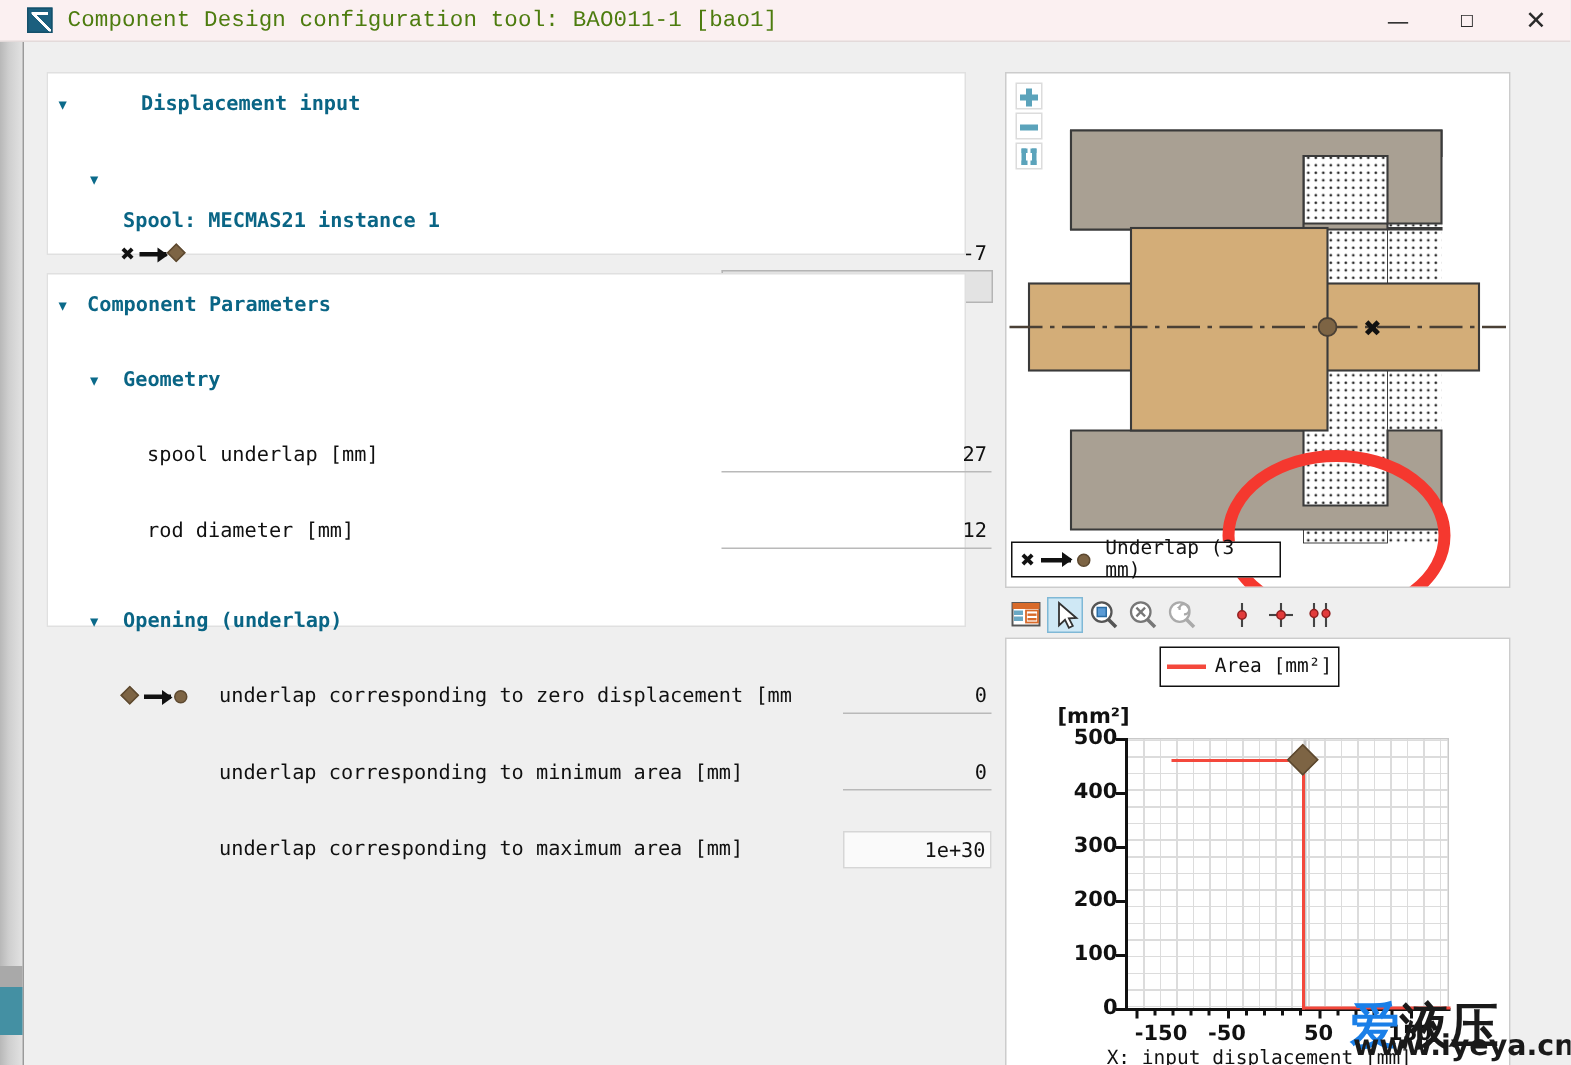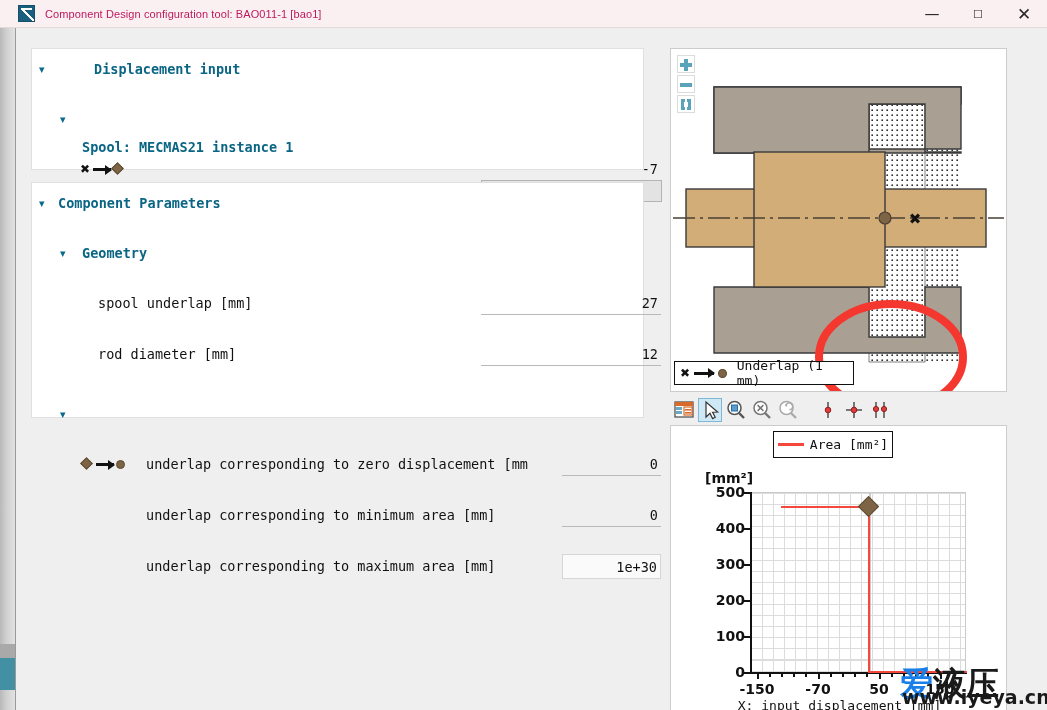--- a/index.html
+++ b/index.html
@@ -26,22 +26,22 @@
   }
   #app-icon:before {
     content:""; position:absolute; left:2px; top:2px; width:13px; height:13px;
     background:
       linear-gradient(45deg, transparent 44%, #ffffff 44%, #ffffff 56%, transparent 56%);
   }
   #app-icon:after {
     content:""; position:absolute; left:3px; top:2px; width:10px; height:2px; background:#fff;
   }
   #title-text {
-    font-family:Liberation Sans, sans-serif;
-    font-size:11px; color:#be185d; letter-spacing:0.1px;
+    font-family:Liberation Mono, monospace;
+    font-size:15px; color:#4d7c0f; letter-spacing:0.1px;
     white-space:nowrap;
   }
   .wbtn {
     width:46px; height:28px; display:flex; align-items:center; justify-content:center;
     font-family:"DejaVu Sans", sans-serif; color:#2a2a2a;
   }
   #wbtns { position:absolute; right:0; top:0; display:flex; }
   .wb-min { font-size:15px; }
   .wb-max { font-size:11px; }
   .wb-close { font-size:17px; }
@@ -312,20 +312,21 @@
     <span class="vfield" style="left:449px; top:1px;">27</span>
   </div>
 
   <div class="tree-row" style="top:84px;">
     <span class="leaf-label" style="left:66px;">rod diameter [mm]</span>
     <span class="vfield" style="left:449px; top:1px;">12</span>
   </div>
 
   <div class="tree-row" style="top:119px;">
     <span class="caret" style="left:28px;">▾</span>
+    <span class="node-label" style="left:50px;">Opening (underlap)</span>
   </div>
 
   <div class="tree-row" style="top:144px;">
     <span class="rowicon" style="left:50px;">
       <span class="ic-diamond-lead"></span>
       <span class="ic-arrow" style="left:14px;"></span>
       <span class="ic-circle"></span>
     </span>
     <span class="leaf-label" style="left:114px;">underlap corresponding to zero displacement [mm</span>
     <span class="vfield" style="left:530px; top:1px; width:99px;">0</span>
@@ -382,21 +383,21 @@
 
     <text x="244" y="175" font-family="DejaVu Sans, sans-serif" font-size="15" font-weight="bold" fill="#111" text-anchor="middle">✖</text>
 
     <ellipse cx="220" cy="308" rx="72" ry="53" fill="none" stroke="#f5382f" stroke-width="8"></ellipse>
   </svg>
 
   <div id="underlap-legend">
     <span class="ul-x">✖</span>
     <span class="ul-arrow"></span>
     <span class="ul-dot"></span>
-    <span class="ul-text">Underlap (1 mm)</span>
+    <span class="ul-text">Underlap (3 mm)</span>
   </div>
 </div>
 
 <div id="toolbar">
 
   <div class="tb">
     <svg width="24" height="24" viewBox="0 0 24 24">
       <rect x="3" y="4" width="18" height="15" fill="#fff" stroke="#555" stroke-width="1.3"></rect>
       <rect x="3" y="4" width="18" height="4" fill="#d86a2a"></rect>
       <rect x="4" y="9" width="6" height="3" fill="#6aa8c4"></rect>
@@ -488,23 +489,23 @@
   <div class="ytick-mark" style="top:174px;"></div>
   <div class="ytick-label" style="top:166px; width:74px; left:0;">200</div>
   <div class="ytick-mark" style="top:138px;"></div>
   <div class="ytick-label" style="top:130px; width:74px; left:0;">300</div>
   <div class="ytick-mark" style="top:102px;"></div>
   <div class="ytick-label" style="top:94px; width:74px; left:0;">400</div>
   <div class="ytick-mark" style="top:66px;"></div>
   <div class="ytick-label" style="top:58px; width:74px; left:0;">500</div>
 
   <div class="xtick-mark" style="left:86px;"></div>
-  <div class="xtick-label" style="left:58px;">-150</div>
+  <div class="xtick-label" style="left:75px;">-150</div>
   <div class="xtick-mark" style="left:147px;"></div>
-  <div class="xtick-label" style="left:119px;">-70</div>
+  <div class="xtick-label" style="left:119px;">-50</div>
   <div class="xtick-mark" style="left:208px;"></div>
   <div class="xtick-label" style="left:180px;">50</div>
   <div class="xtick-mark" style="left:269px;"></div>
   <div class="xtick-label" style="left:241px;">150</div>
 
   <div class="xtick-mark minor" style="left:98px;"></div>
   <div class="xtick-mark minor" style="left:110px;"></div>
   <div class="xtick-mark minor" style="left:122px;"></div>
   <div class="xtick-mark minor" style="left:134px;"></div>
   <div class="xtick-mark minor" style="left:159px;"></div>

